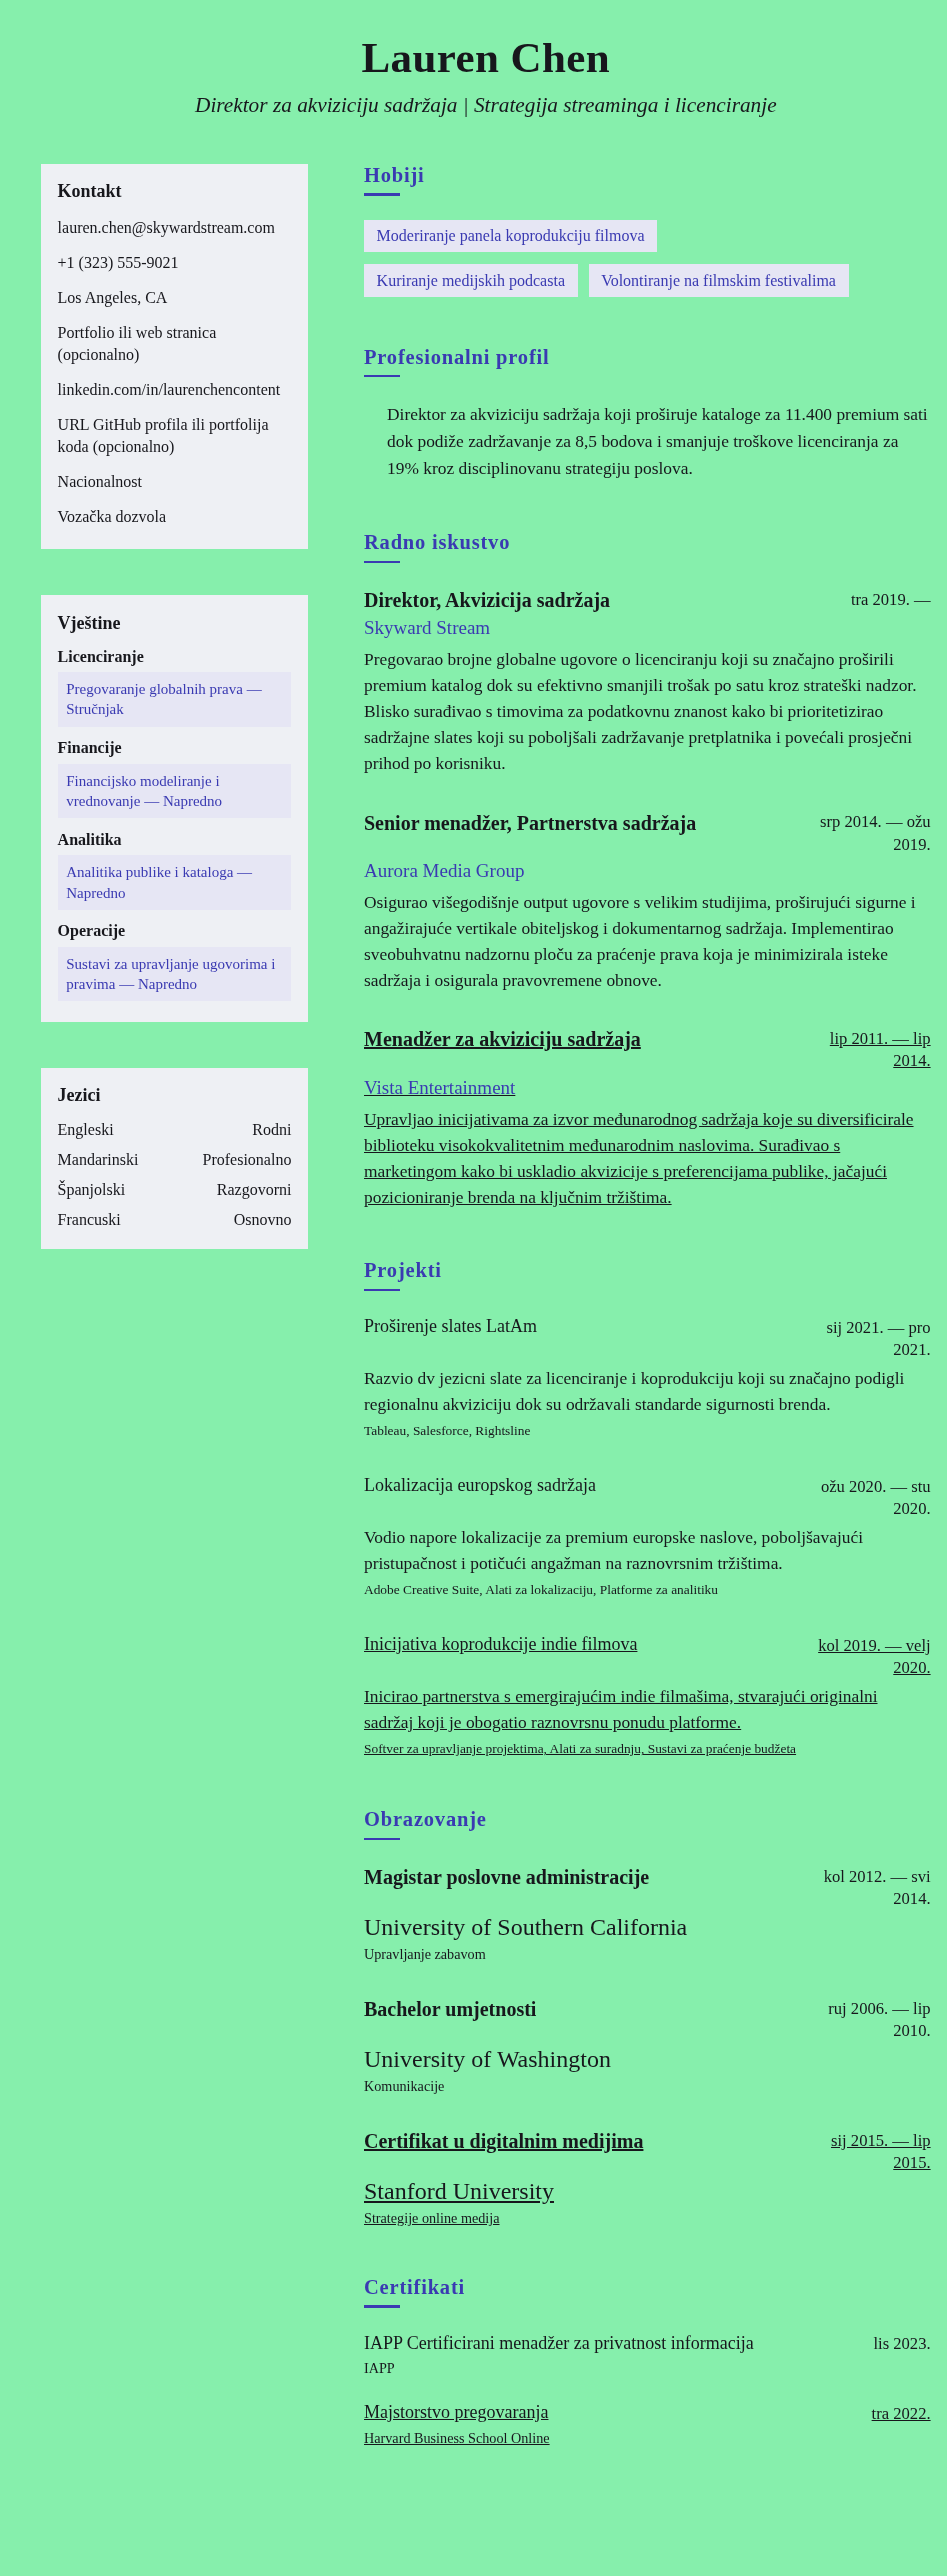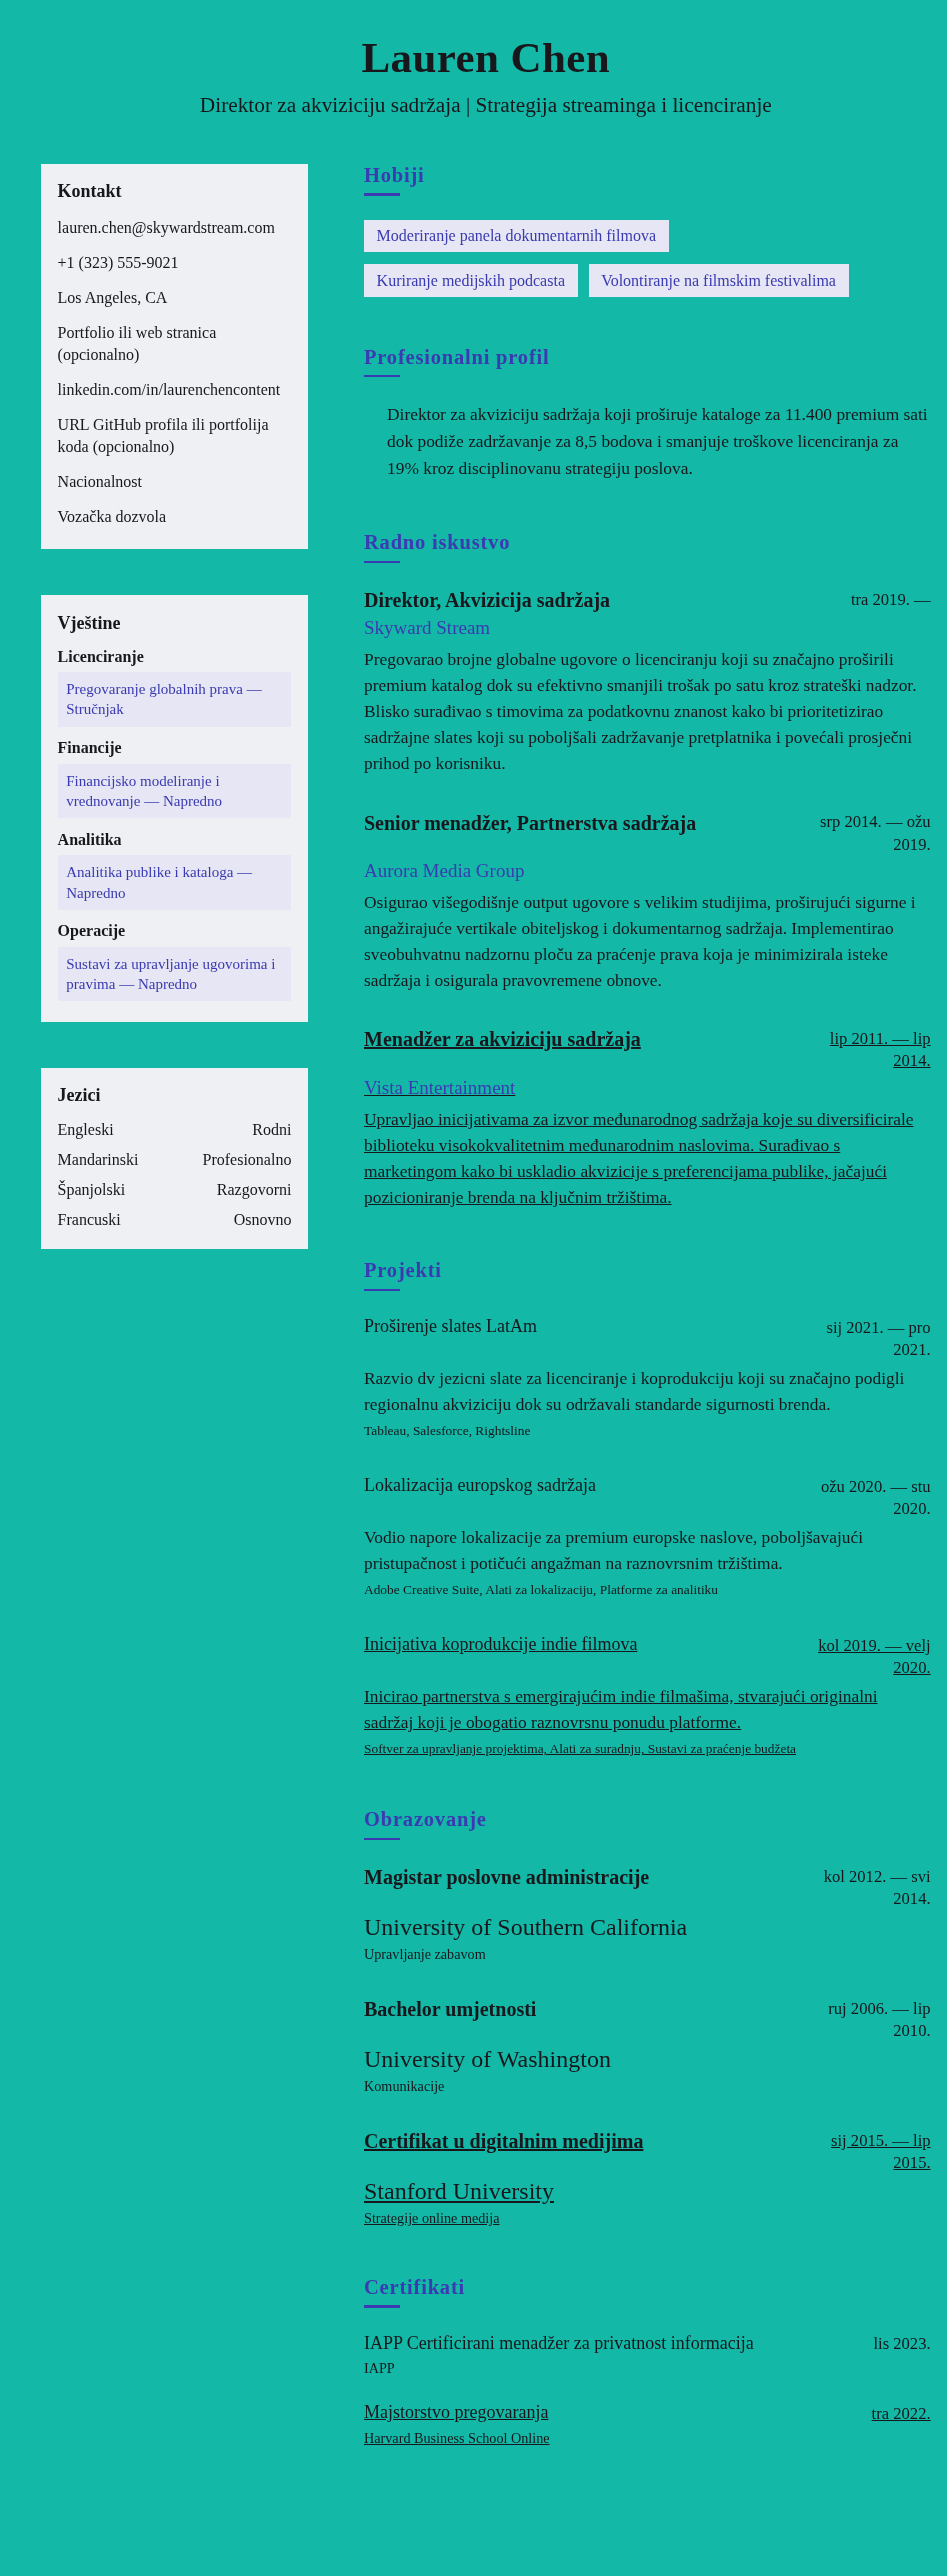--- a/index.html
+++ b/index.html
@@ -11,32 +11,32 @@
   *{box-sizing:border-box;margin:0;padding:0;}
   body{
     background:#ffffff;
     color:var(--text);
     font-family:"Liberation Serif","DejaVu Serif",serif;
   }
   .page{
     width:948px;
     min-height:2576px;
     margin:0 auto;
-    background:#14b8a6;
+    background:#86efac;
     padding:33px 17.4px 47px 41px;
   }
   
   .head{ text-align:center; margin-bottom:46px; }
   .head h1{
     font-size:43px;
     font-weight:700;
     letter-spacing:0.4px;
     margin-bottom:11px;
   }
-  .head .subtitle{ font-size:21.3px; }
+  .head .subtitle{ font-size:21.3px;font-style:italic; }
 
   
   .columns{ display:flex; gap:56px; align-items:flex-start; }
   .sidebar{ flex:0 0 267px; }
   .main{ flex:1 1 auto; min-width:0; }
 
   
   .side-box{
     background:var(--side-bg);
     padding:17.4px 16.6px 20.5px 16.6px;
@@ -213,21 +213,21 @@
       </section>
 
     </aside>
 
     <main class="main">
 
       <section class="m-section">
         <h2 class="sec-head">Hobiji</h2>
         <div class="sec-underline"></div>
         <div class="chip-row">
-          <span class="chip">Moderiranje panela dokumentarnih filmova</span>
+          <span class="chip">Moderiranje panela koprodukciju filmova</span>
         </div>
         <div class="chip-row">
           <span class="chip">Kuriranje medijskih podcasta</span>
           <span class="chip">Volontiranje na filmskim festivalima</span>
         </div>
       </section>
 
       <section class="m-section">
         <h2 class="sec-head">Profesionalni profil</h2>
         <div class="sec-underline"></div>

